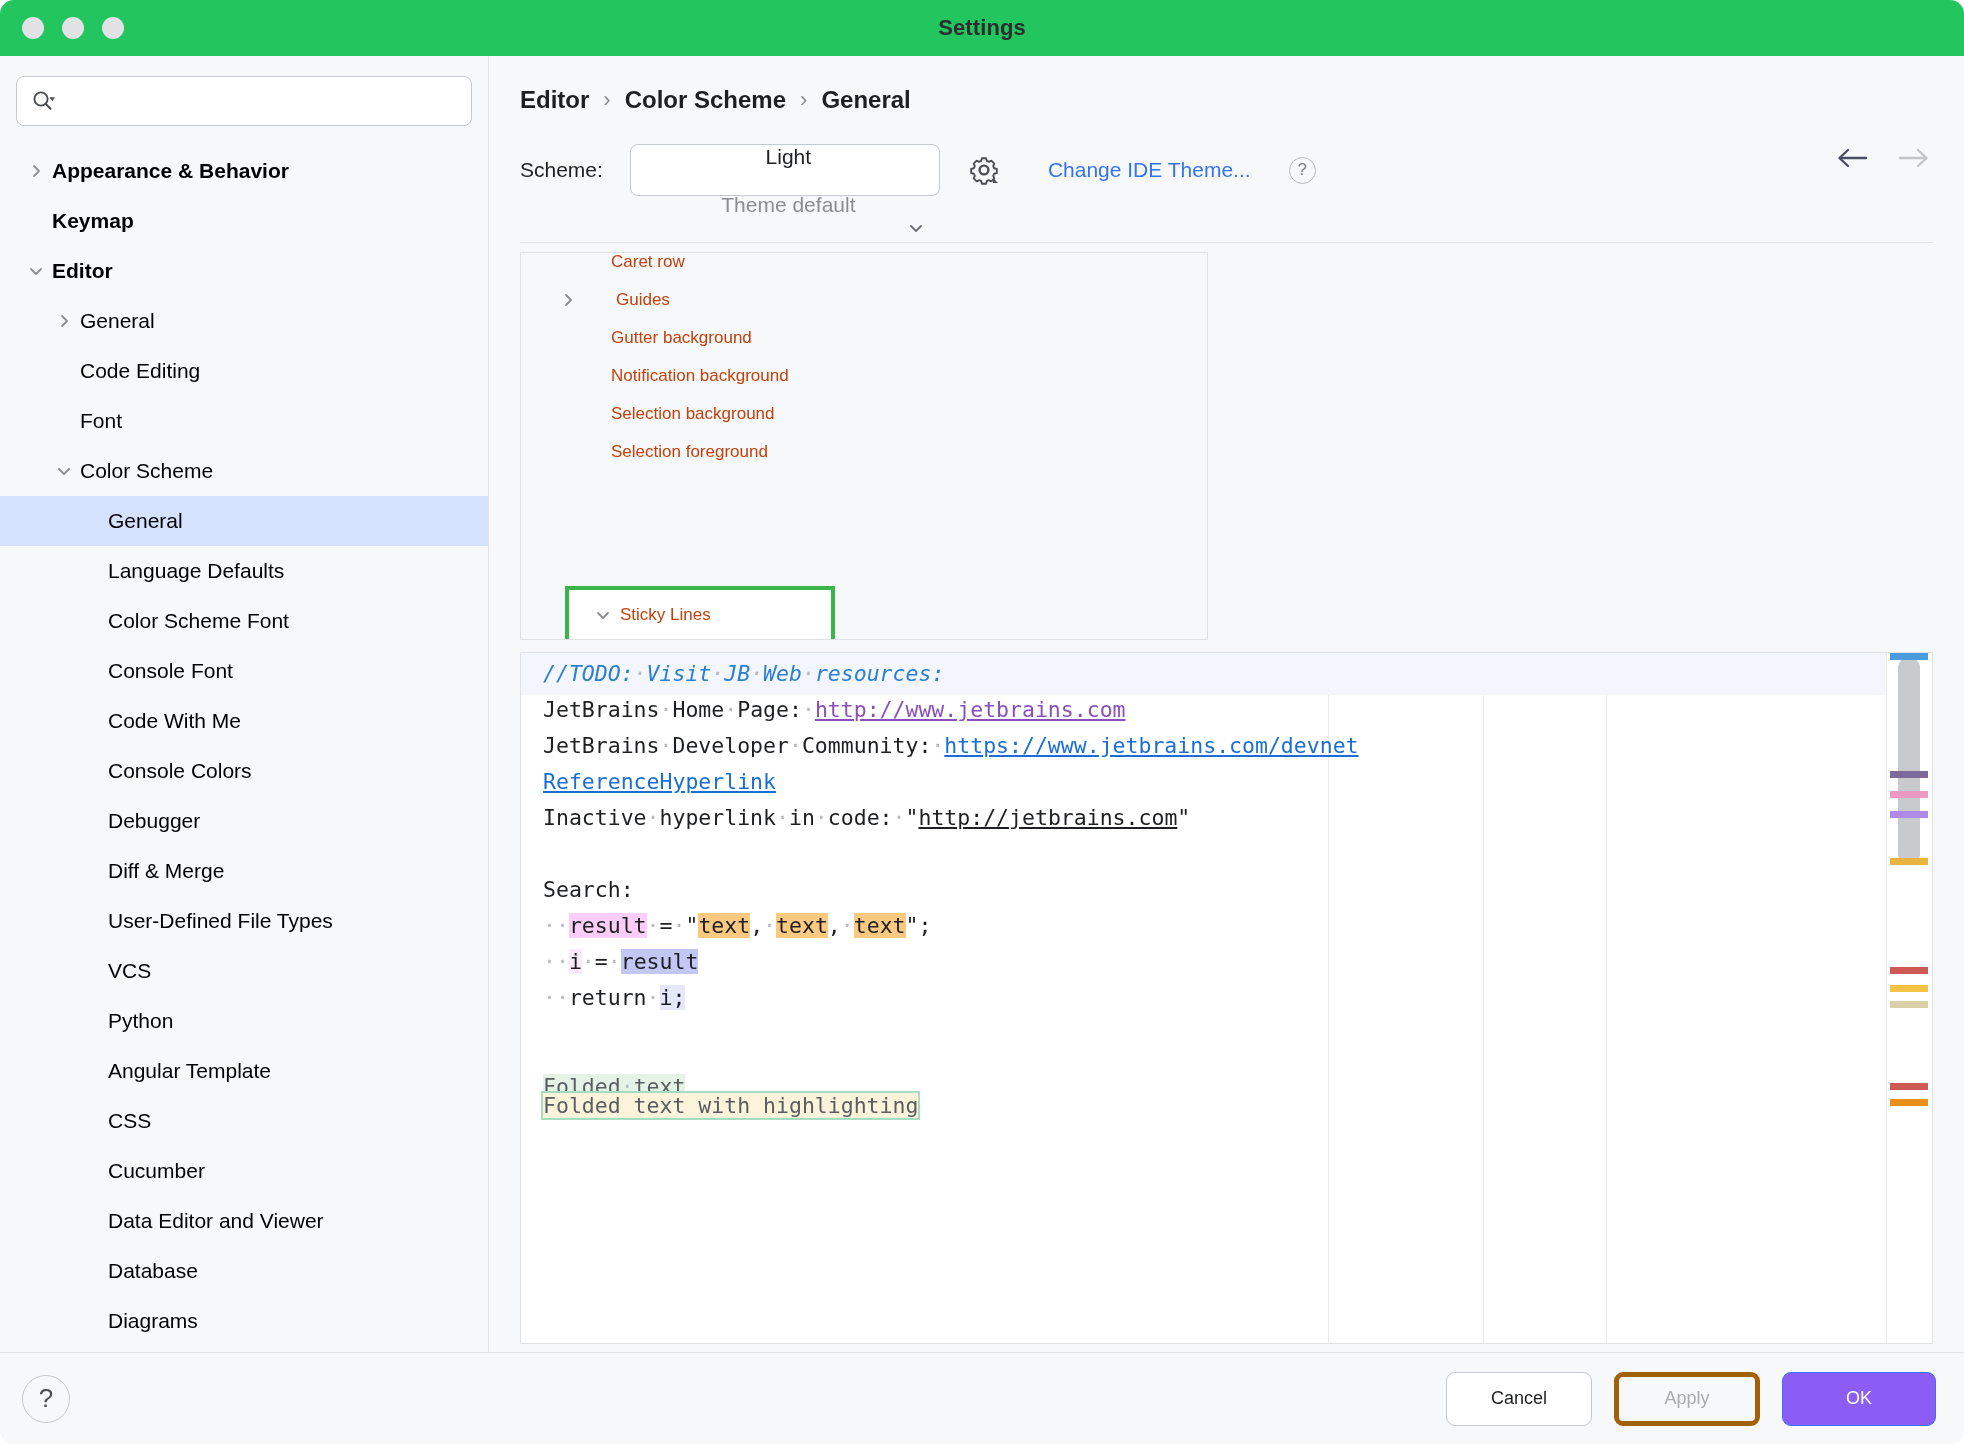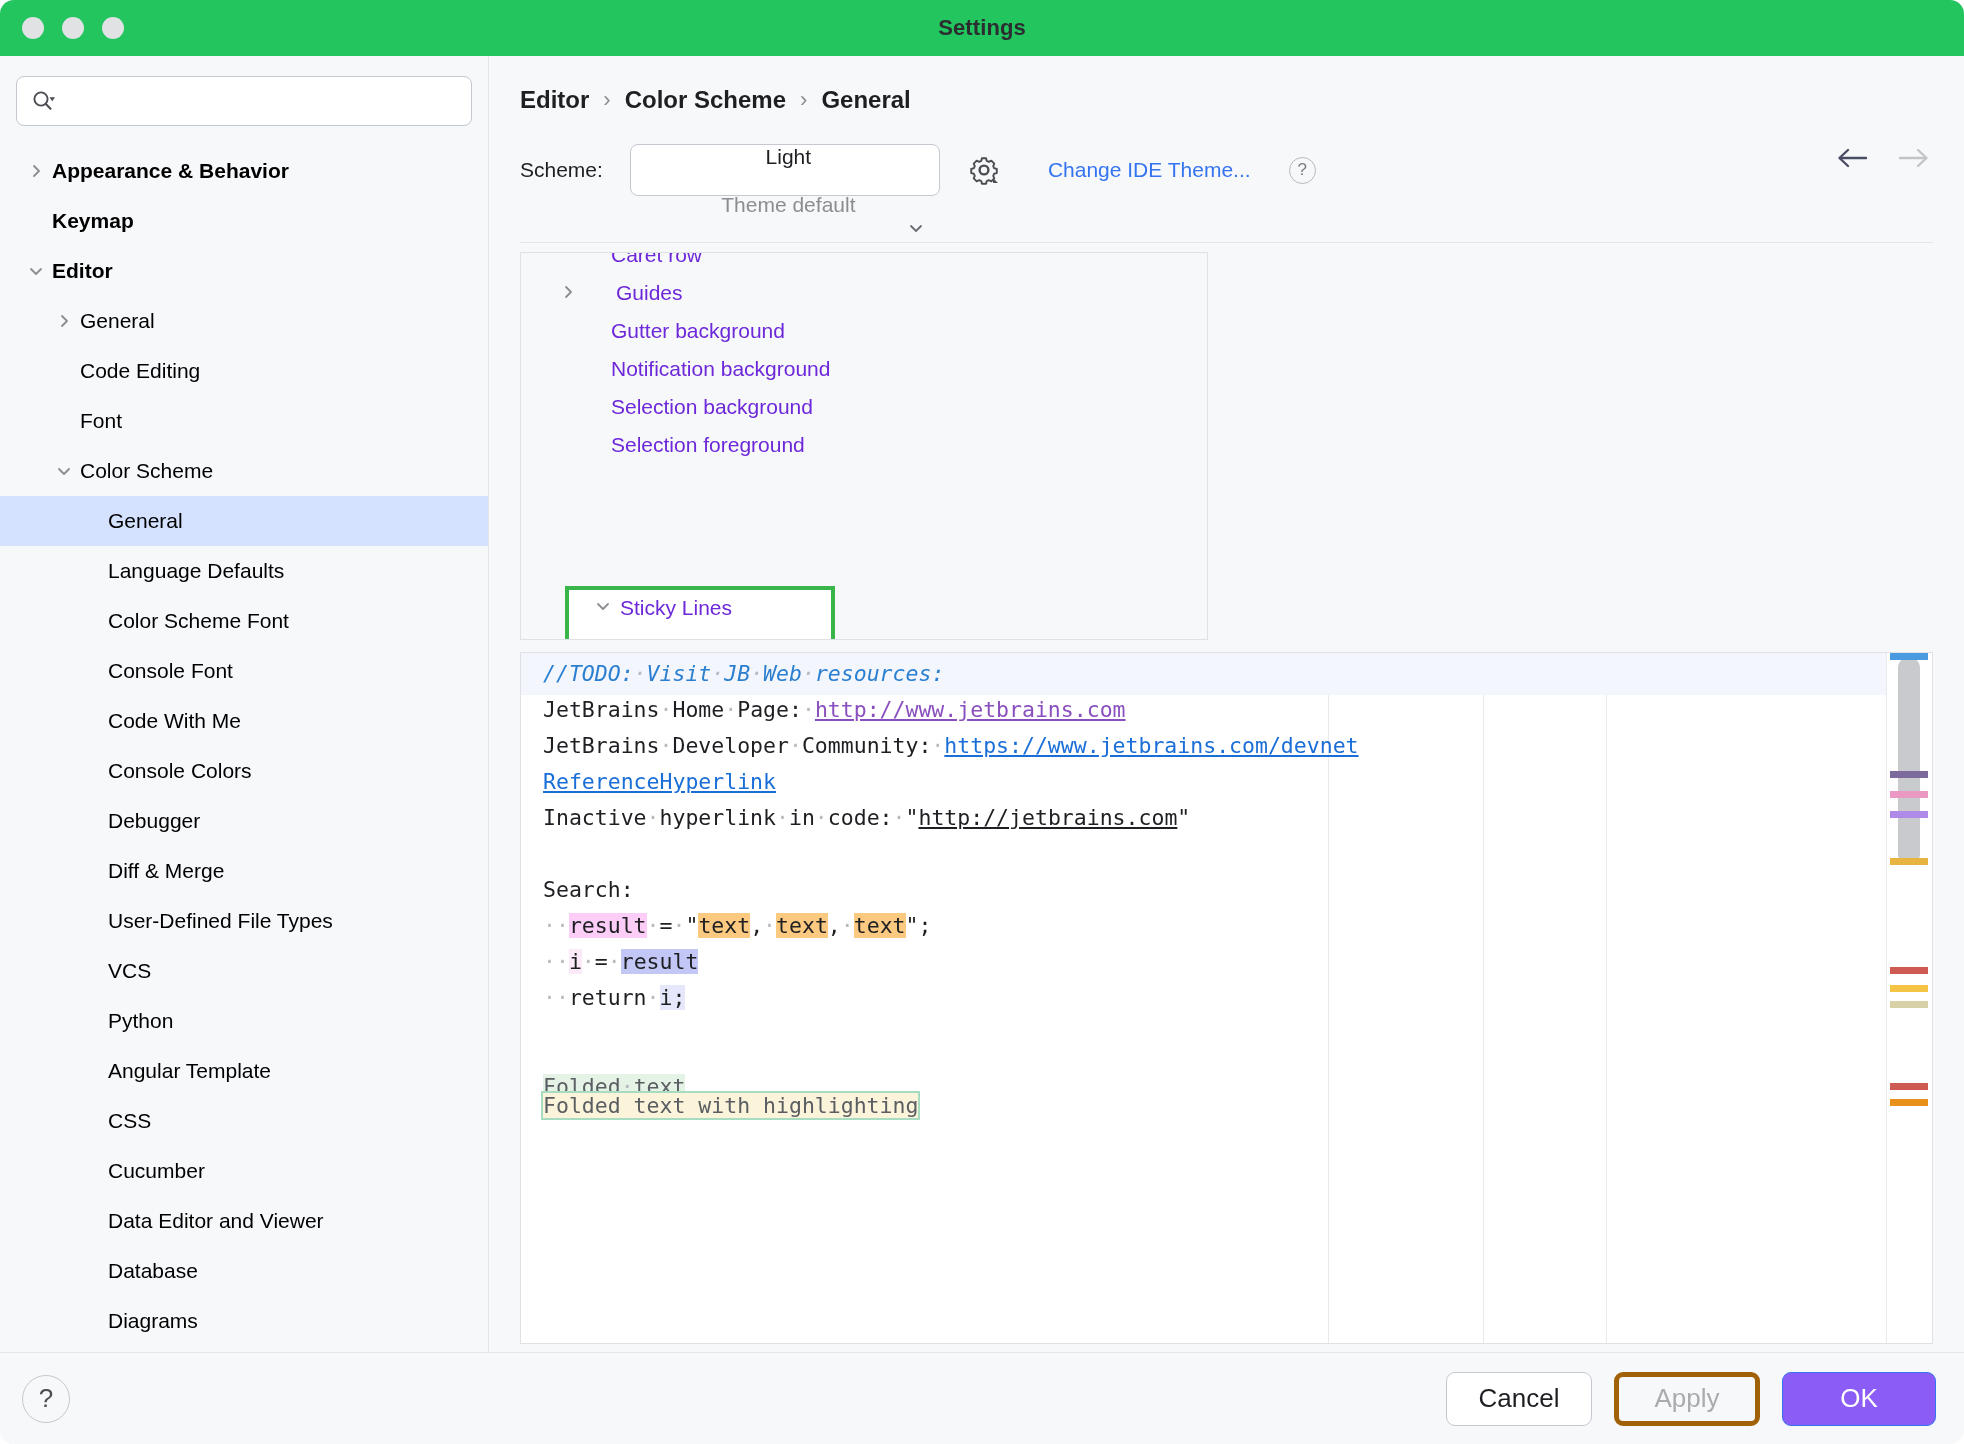--- a/index.html
+++ b/index.html
@@ -116,22 +116,22 @@
 
   
   .attr-box {
     position: absolute; left: 31px; top: 196px;
     width: 688px; height: 388px;
     background: #f7f8fa;
     border: 1px solid #dfe1e5;
     overflow: hidden;
   }
   .attr-row {
-    height: 38px; display: flex; align-items: flex-start;
-    font-size: 21px; color: #6d28d9; white-space: nowrap;
+    height: 38px; display: flex; align-items: center;
+    font-size: 17px; color: #c2410c; white-space: nowrap;
   }
   .attr-row .caret { width: 26px; display: flex; justify-content: center; flex:0 0 auto;}
   .attr-ind2 { padding-left: 86px; }
   .attr-row .lab { padding-left: 4px; }
 
   .green-box {
     position: absolute;
     left: 44px; top: 333px; width: 270px; height: 182px;
     border: 4px solid #39b54a; background: #ffffff;
     z-index: 3;
@@ -187,21 +187,21 @@
   }
   .help-btn {
     width: 48px; height: 48px; margin-left: 22px;
     border-radius: 50%; border: 1.6px solid #c4c8cf;
     background: #f7f8fa; color: #4a4d52; font-size: 26px;
     display: flex; align-items: center; justify-content: center;
   }
   .btn-group { margin-left: auto; display: flex; gap: 22px; margin-right: 28px; }
   .btn {
     height: 54px; min-width: 146px; border-radius: 9px;
-    font-family: "Liberation Sans", sans-serif; font-size: 26px;
+    font-family: "Liberation Sans", sans-serif; font-size: 18px;
     display: flex; align-items: center; justify-content: center;
   }
   .btn-cancel { background: #ffffff; border: 1px solid #c4c8cf; color: #1e1f22; }
   .btn-apply  { background: #f7f8fa; border: 5px solid #a16207; color: #a9abaf; }
   .btn-ok     { background: #8b5cf6; border: 1px solid #3574f0; color: #ffffff; min-width: 154px; }
 
   svg { display: block; }
 </style>
 </head>
 <body>

